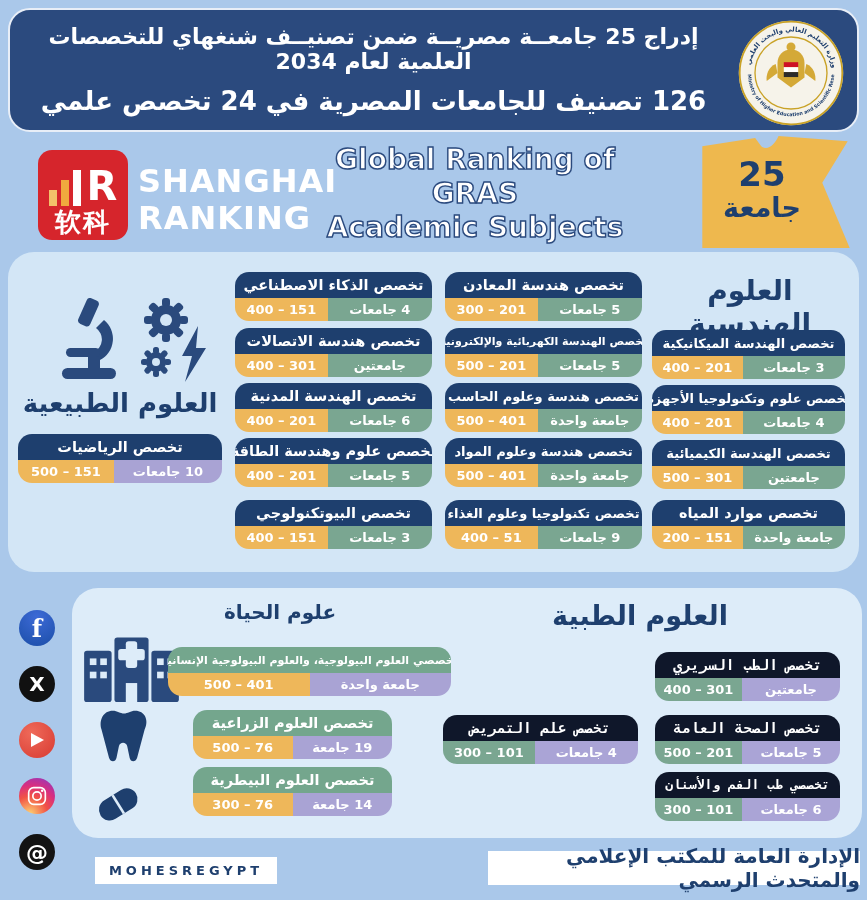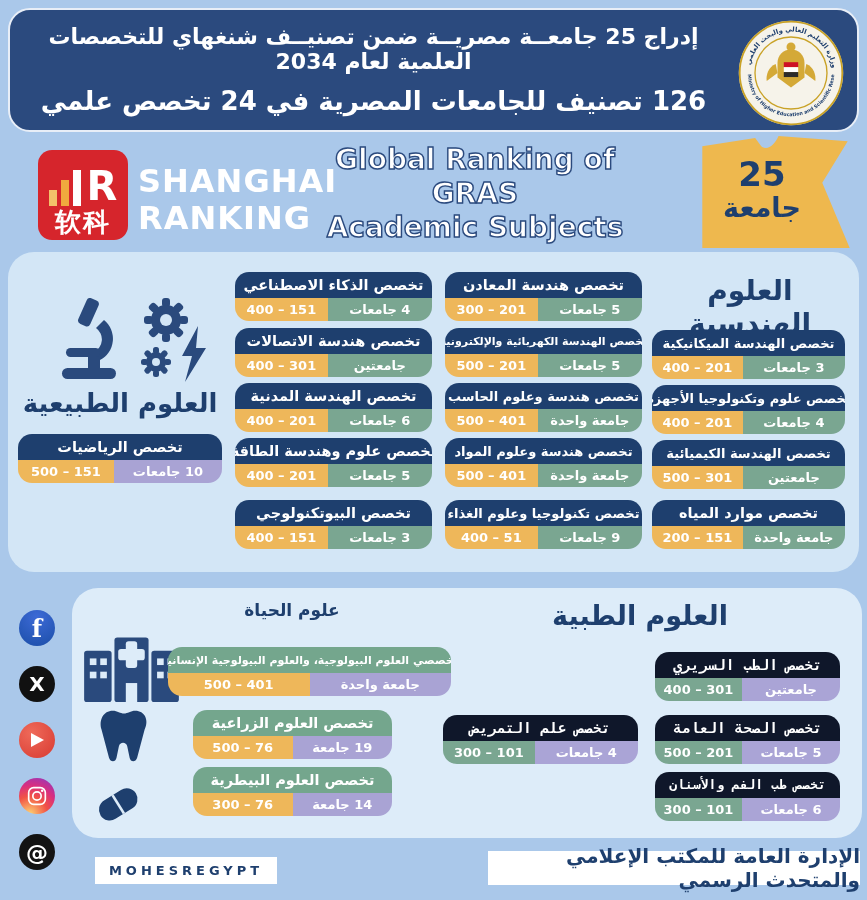--- a/index.html
+++ b/index.html
@@ -320,21 +320,21 @@
       <div class="card-title">تخصص موارد المياه</div>
       <div class="card-bottom">
           <span class="seg unis">جامعة واحدة</span>
           <span class="seg range">200 – 151</span>
         </div>
     </div>
   </div>
 
   <div class="bottom-panel">
 
-    <div class="section-title" style="left:80px;top:12px;width:280px;font-size:17px;">علوم الحياة</div>
+    <div class="section-title" style="left:68px;top:12px;width:280px;font-size:20px;">علوم الحياة</div>
     <div class="section-title" style="left:428px;top:12px;width:280px;font-size:27px;">العلوم الطبية</div>
 
     <svg class="icon-abs" style="left:12px;top:42px;" width="95" height="72" viewBox="0 0 100 76">
       <g fill="#2a4a7d">
         <rect x="0" y="22" width="29" height="54" rx="3"></rect>
         <rect x="71" y="22" width="29" height="54" rx="3"></rect>
         <rect x="32" y="8" width="36" height="68" rx="3"></rect>
       </g>
       <g fill="#ddecf9">
         <rect x="44" y="12" width="12" height="28" rx="3"></rect>
@@ -390,21 +390,21 @@
         </div>
     </div>
     <div class="card v-med" style="left:583px;top:127px;width:185px;">
       <div class="card-title">تخصص الصحة العامة</div>
       <div class="card-bottom">
           <span class="seg unis">5 جامعات</span>
           <span class="seg range">500 – 201</span>
         </div>
     </div>
     <div class="card v-med" style="left:583px;top:184px;width:185px;">
-      <div class="card-title md">تخصص طب الفم والأسنان</div>
+      <div class="card-title md">تخصصي طب الفم والأسنان</div>
       <div class="card-bottom">
           <span class="seg unis">6 جامعات</span>
           <span class="seg range">300 – 101</span>
         </div>
     </div>
     <div class="card v-med" style="left:371px;top:127px;width:195px;">
       <div class="card-title">تخصص علم التمريض</div>
       <div class="card-bottom">
           <span class="seg unis">4 جامعات</span>
           <span class="seg range">300 – 101</span>

